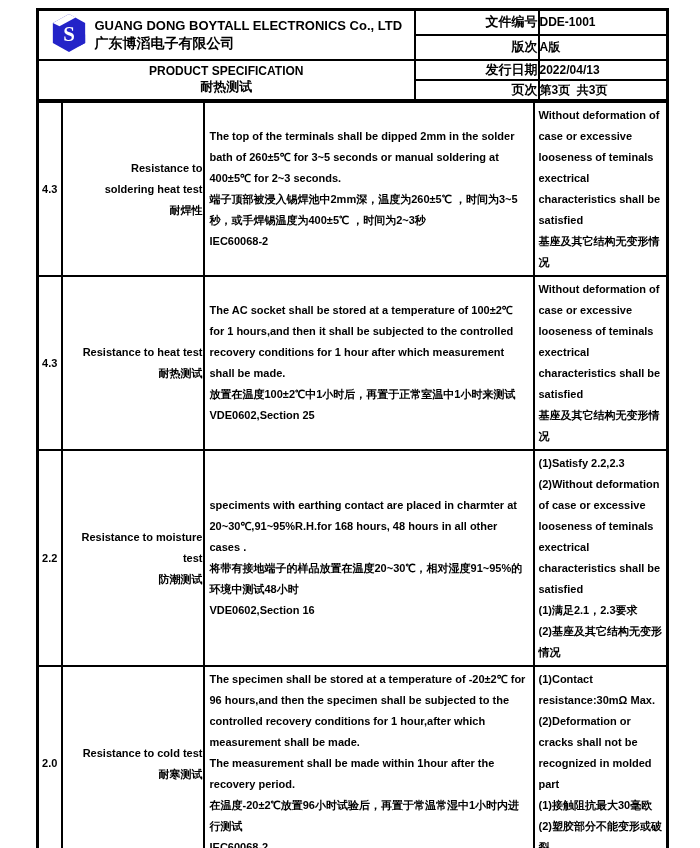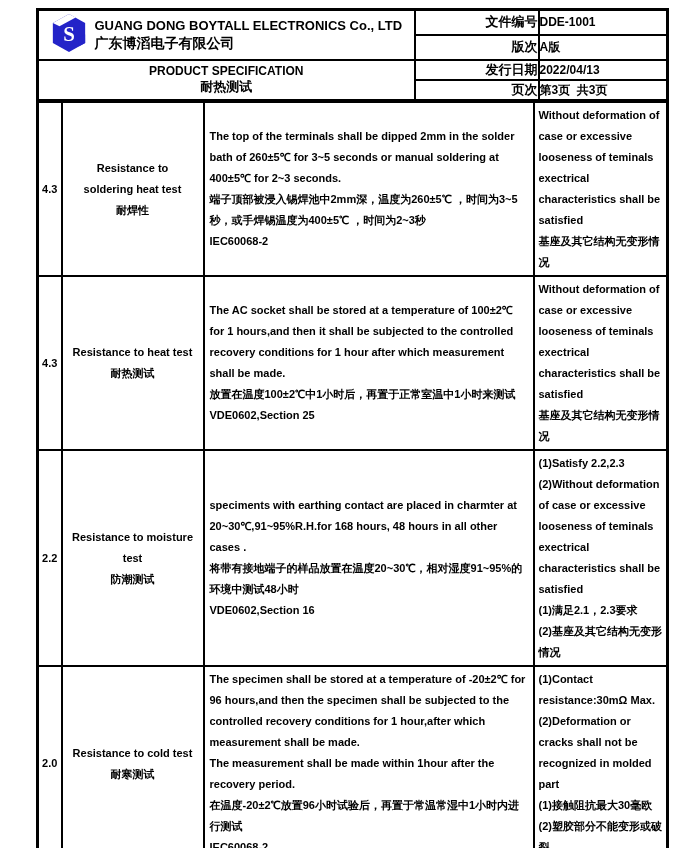--- a/index.html
+++ b/index.html
@@ -20,21 +20,21 @@
   .company-cn { font-size:14px; margin-top:2px; }
   .hdr-title-cell { text-align:center; }
   .title-en { font-size:12px; }
   .title-cn { font-size:13px; }
   .hdr-label { text-align:right; font-size:13px; }
   .hdr-value { font-size:12px; white-space:pre; }
 
   
   .spec td { font-size:11px; line-height:21px; }
   .cell-no { text-align:center; font-size:12px; }
-  .cell-item { text-align:center; white-space:pre-line; font-size:11.5px; }
+  .cell-item { text-align:right; white-space:pre-line; font-size:11.5px; }
   .cell-desc { padding:2px 5px; white-space:pre-line; }
   .cell-req { padding:2px 4px; white-space:pre-line; }
 
   
   .note-box { width:630px; height:120px; border:5px solid #404040; margin-top:-2px; padding:2px 5px; font-size:12px; }
 
   
   .rev { margin-top:3px; }
   .rev td { text-align:center; white-space:pre-line; }
   .rev .entry td { font-size:12px; }

